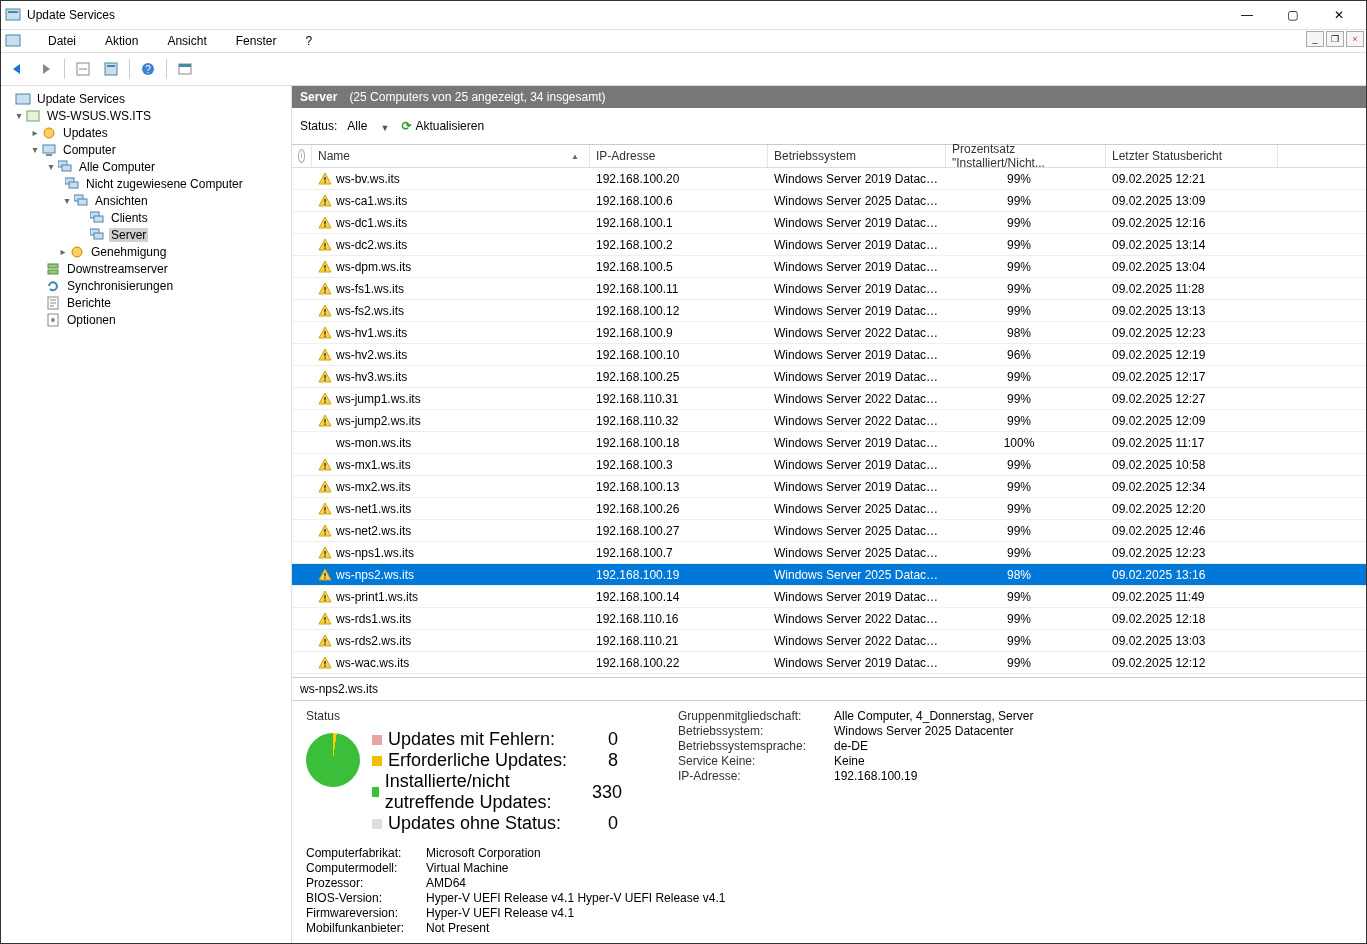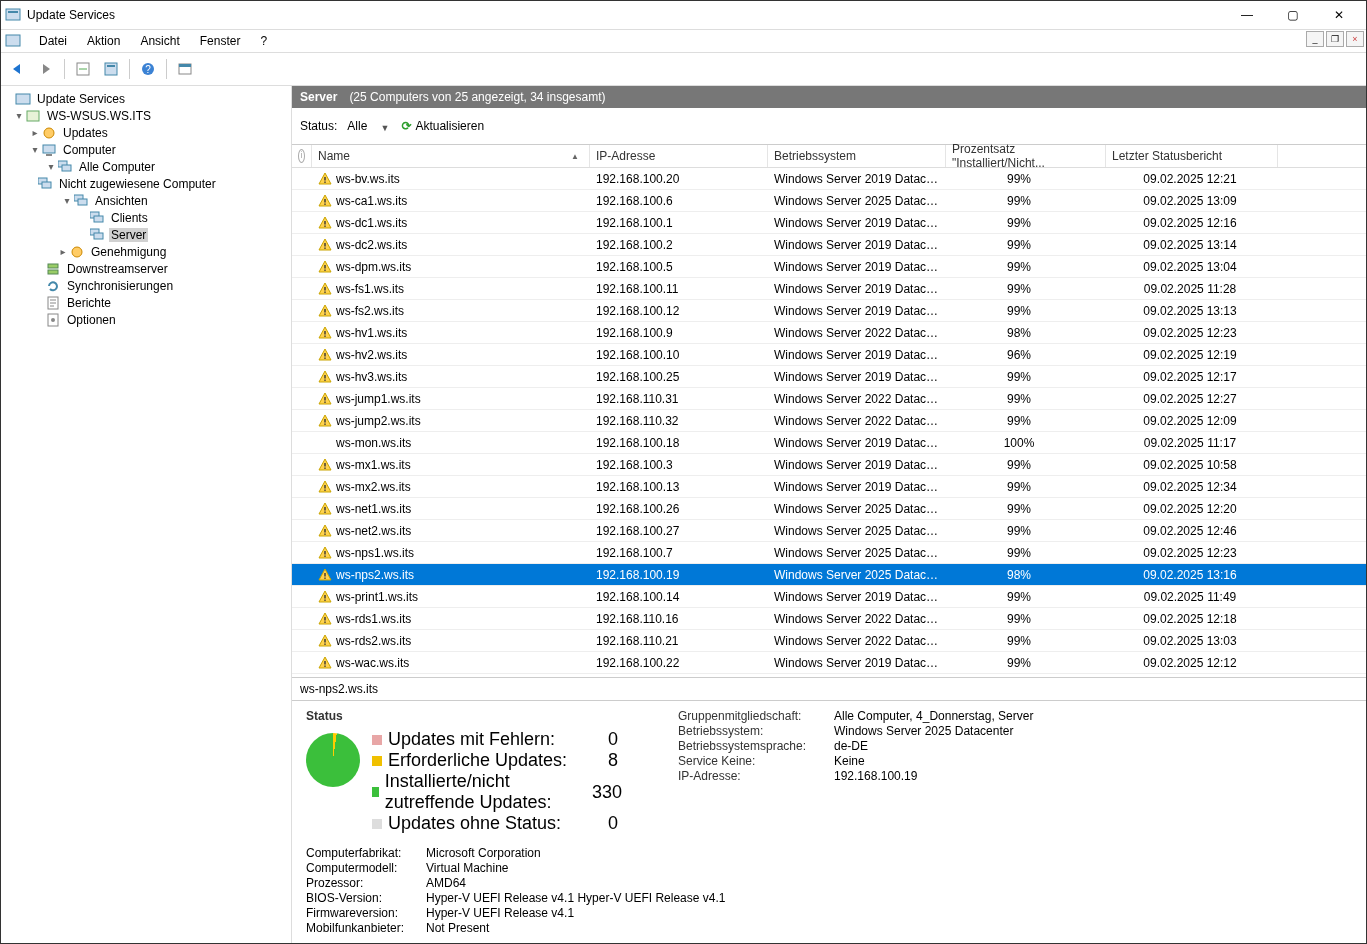--- a/index.html
+++ b/index.html
@@ -2,21 +2,21 @@
 <html><head>
 <meta charset="utf-8">
 <style>
 html,body{margin:0;padding:0;font-family:"Segoe UI",Tahoma,sans-serif;font-size:12px;background:#fff;color:#000;overflow:hidden;height:100%}
 .window{display:flex;flex-direction:column;height:944px;width:1367px;border:1px solid #333;box-sizing:border-box}
 .titlebar{height:28px;background:#fff;display:flex;align-items:center;padding:0 4px;border-bottom:1px solid #ddd}
 .titlebar .icon{width:16px;height:16px;margin-right:6px}
 .titlebar .title{flex:1}
 .winbtns{display:flex}
 .winbtn{width:46px;height:28px;display:flex;align-items:center;justify-content:center;font-family:sans-serif}
-.menubar{height:22px;display:flex;align-items:center;padding:0 4px;gap:4px;background:#fff;border-bottom:1px solid #ddd;position:relative}
+.menubar{height:22px;display:flex;align-items:center;padding:0 4px;gap:13px;background:#fff;border-bottom:1px solid #ddd;position:relative}
 .menubar .menuicon{width:16px;height:16px;margin-right:6px}
 .menubar .menuitem{padding:2px 8px}
 .mdi-btns{position:absolute;right:2px;top:1px;display:flex;gap:2px}
 .mdi-btns .mdibtn{width:16px;height:14px;border:1px solid #aaa;font-size:9px;display:flex;align-items:center;justify-content:center;background:#f5f5f5}
 .toolbar{height:28px;display:flex;align-items:center;padding:2px 4px;gap:2px;background:#fff;border-bottom:1px solid #ddd}
 .toolbar .tbtn{width:24px;height:24px;display:flex;align-items:center;justify-content:center;border:1px solid transparent}
 .toolbar .sep{width:1px;height:20px;background:#ccc;margin:0 3px}
 .body{flex:1;display:flex;min-height:0}
 .tree{width:290px;border-right:1px solid #ddd;padding:4px 0;overflow:auto;background:#fff}
 .tree-item{display:flex;align-items:center;height:17px;padding:0 2px;white-space:nowrap}
@@ -39,25 +39,25 @@
 .listbody{flex:1;overflow-y:scroll;overflow-x:hidden}
 .row{display:flex;height:21px;align-items:center;border-bottom:1px solid #eee}
 .row .cell{padding:0 6px;box-sizing:border-box;overflow:hidden;white-space:nowrap;text-overflow:ellipsis}
 .row.selected{background:#0078d7;color:#fff}
 .row .warn{width:14px;height:14px;margin-right:4px;display:inline-flex;align-items:center;justify-content:center}
 .c-icon{width:20px;flex:0 0 20px}
 .c-name{width:278px;flex:0 0 278px;display:flex;align-items:center}
 .c-ip{width:178px;flex:0 0 178px}
 .c-os{width:178px;flex:0 0 178px}
 .c-pct{width:160px;flex:0 0 160px;text-align:center;padding-right:20px!important}
-.c-date{width:172px;flex:0 0 172px;text-align:center;padding-right:10px!important}
+.c-date{width:172px;flex:0 0 172px;text-align:left;padding-right:10px!important}
 .sortarrow{font-size:8px;color:#666;margin-left:auto;margin-right:4px}
 .detail-sel{height:22px;border-top:1px solid #ccc;border-bottom:1px solid #ccc;padding:0 8px;display:flex;align-items:center;background:#fff}
 .detail-pane{flex:0 0 auto;padding:8px 14px;overflow:auto;background:#fff;max-height:230px}
-.detail-pane h4{margin:0 0 6px 0;font-weight:bold;font-size:12px;color:#333}
+.detail-pane h4{margin:0 0 6px 0;font-weight:normal;font-size:12px;color:#333}
 .status-block{display:flex;gap:12px;align-items:flex-start;float:left;margin-right:60px}
 .pie{width:54px;height:54px;border-radius:50%;background:conic-gradient(#ffcc00 0deg 8deg,#3bbf3b 8deg 360deg);margin-top:4px}
 .legend{font-size:18px}
 .legend .sw{width:10px;height:10px;display:inline-block}
 .legend .val{margin-left:auto;width:26px;text-align:right}
 .legend-row{display:flex;gap:6px;align-items:center;width:246px}
 .kv{display:grid;grid-template-columns:148px auto;row-gap:1px;column-gap:8px;font-size:12px}
 .kv .k{color:#333}
 .add-details{clear:both;padding-top:12px}
 .kv2{display:grid;grid-template-columns:112px auto;row-gap:1px;column-gap:8px;font-size:12px}
@@ -182,21 +182,21 @@
    <div class="tree-item" style="padding-left:44px">
           <span class="twisty">▾</span>
           <span class="ticon">
             <svg width="14" height="14">
               <rect x="0" y="1" width="9" height="6" fill="#cde" stroke="#48a"></rect>
               <rect x="4" y="5" width="9" height="6" fill="#cde" stroke="#48a"></rect>
             </svg>
           </span>
           <span class="label">Alle Computer</span>
         </div>
-   <div class="tree-item" style="padding-left:36px">
+   <div class="tree-item" style="padding-left:63px">
           <span class="ticon">
             <svg width="14" height="14">
               <rect x="0" y="1" width="9" height="6" fill="#cde" stroke="#48a"></rect>
               <rect x="4" y="5" width="9" height="6" fill="#cde" stroke="#48a"></rect>
             </svg>
           </span>
           <span class="label">Nicht zugewiesene Computer</span>
         </div>
    <div class="tree-item" style="padding-left:60px">
           <span class="twisty">▾</span>

